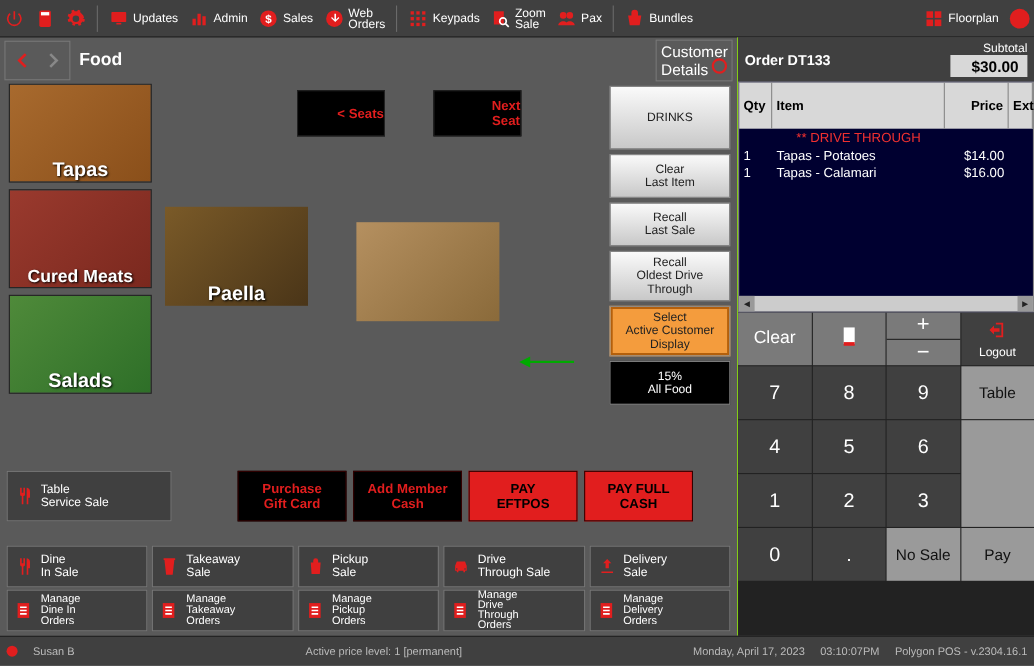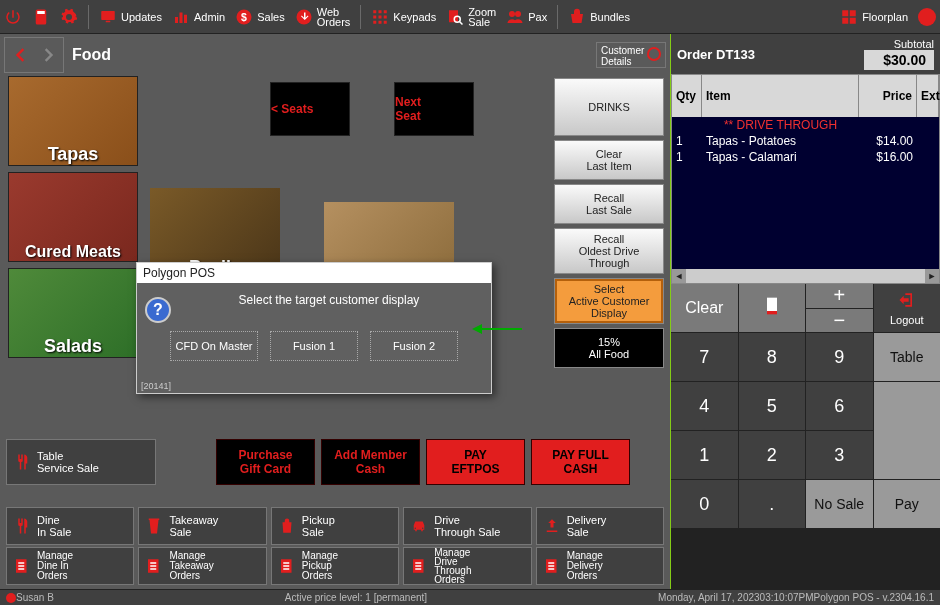--- a/index.html
+++ b/index.html
@@ -20,32 +20,32 @@
   .body { flex: 1; display: flex; min-height: 0; }
   .left-pane { flex: 1; position: relative; display: flex; flex-direction: column; min-width: 0; }
   .right-pane { width: 270px; background: #404040; border-left: 1px solid #84cc16; display: flex; flex-direction: column; }
 
   
   .head-strip { height: 42px; display: flex; align-items: center; gap: 8px; padding: 2px 4px; }
   .nav-arrows { width: 60px; height: 36px; border: 1px solid #777; display: flex; }
   .nav-arrow { flex: 1; display: flex; align-items: center; justify-content: center; }
   .nav-arrow svg { width: 20px; height: 20px; }
   .cat-title { font-size: 16px; font-weight: bold; flex: 1; }
-  .cust-details { border: 1px solid #777; width: 70px; height: 26px; padding: 2px 4px; font-size: 10px; position: relative; margin-left: 140px; }
+  .cust-details { border: 1px solid #777; width: 70px; height: 38px; padding: 2px 4px; font-size: 14px; position: relative; margin-left: 140px; }
   .cust-details .dot { position: absolute; right: 4px; bottom: 6px; width: 14px; height: 14px; border: 2px solid #e11e1e; border-radius: 50%; }
 
   
   .grid-area { flex: 1; position: relative; padding: 2px 6px; overflow: hidden; }
 
   .food-col { position: absolute; left: 8px; top: 0; width: 130px; }
   .food-tile { width: 130px; height: 90px; margin-bottom: 6px; background: linear-gradient(135deg,#8a6040,#77502e); border: 1px solid #222; position: relative; display: flex; align-items: flex-end; justify-content: center; font-weight: bold; font-size: 18px; color: #fff; text-shadow: 1px 1px 2px #000; }
   .food-tile.green { background: linear-gradient(135deg,#4f8a3a,#2e6f28); }
   .food-tile.red   { background: linear-gradient(135deg,#9a3a2e,#7a281e); }
   .food-tile.orange{ background: linear-gradient(135deg,#a86a2e,#8a4f1a); }
-  .seat-btn { position: absolute; width: 80px; height: 54px; background: #000; color: #e11e1e; display: flex; align-items: center; justify-content: flex-start; font-size: 12px; font-weight: bold; border: 1px solid #222; text-align: center; cursor: pointer; }
+  .seat-btn { position: absolute; width: 80px; height: 42px; background: #000; color: #e11e1e; display: flex; align-items: center; justify-content: flex-end; font-size: 12px; font-weight: bold; border: 1px solid #222; text-align: center; cursor: pointer; }
   .paella-tile { position: absolute; left: 150px; top: 112px; width: 130px; height: 90px; background: linear-gradient(135deg,#7a5a28,#4a3518); display:flex;align-items:flex-end;justify-content:center;font-weight:bold;font-size:18px;text-shadow:1px 1px 2px #000;}
   .churro-tile { position: absolute; left: 324px; top: 126px; width: 130px; height: 90px; background: linear-gradient(135deg,#b59060,#8a6a3a); }
 
   .drink-col { position: absolute; right: 6px; top: 2px; width: 110px; display:flex;flex-direction:column;gap:4px; }
   .drink-btn { width:110px; height:52px; background: linear-gradient(#fafafa,#c8c8c8); color:#222; display:flex;align-items:center;justify-content:center;text-align:center;font-size:11px;border:1px solid #888;cursor:pointer; padding: 2px; }
   .drink-btn.sel { background:#f49c3d; color:#222; box-shadow: inset 0 0 0 2px #b4600c; }
   .drink-top { height: 58px; }
 
   .bottom-funcs { position:absolute; left:6px; right:6px; bottom:0; height:200px; }
   .promo-row { position:absolute; left:210px; top:50px; display:flex; gap:6px; }
@@ -78,21 +78,21 @@
   .keypad-area { flex:1; display:grid; grid-template-columns: repeat(4, 1fr); grid-auto-rows: 48px; gap:1px; background:#222; }
   .kp { background:#404040; display:flex;align-items:center;justify-content:center;font-size:18px;color:#fff;cursor:pointer; }
   .kp.light { background:#9a9a9a; color:#111; font-size: 14px; }
   .kp.clear { background:#7a7a7a; font-size: 16px; }
   .kp .plus-minus { display:flex; flex-direction: column; width:100%; height:100%; }
   .kp .pm { flex:1; display:flex; align-items:center; justify-content:center; border-bottom:1px solid #222; font-size:20px; }
   .kp .pm:last-child { border-bottom:none; }
   .kp.logout { flex-direction: column; font-size: 11px; gap: 2px; }
 
   
-  .status { height: 16px; background:#404040; display:flex; align-items:center; font-size:10px; color:#bbb; padding:0 6px; gap:0; border-top:1px solid #222;}
+  .status { height: 27px; background:#404040; display:flex; align-items:center; font-size:10px; color:#bbb; padding:0 6px; gap:14px; border-top:1px solid #222;}
   .status .redball { width:10px;height:10px;border-radius:50%;background:#e11e1e; }
 
   
   .dialog { position:absolute; left:136px; top:262px; width:356px; background:#606060; border:1px solid #ccc; box-shadow: 3px 3px 8px rgba(0,0,0,.5); z-index: 50; }
   .dialog-titlebar { background:#fff;color:#222;font-size:12px;padding:3px 6px; }
   .dialog-body { padding:10px 12px 6px 12px; position: relative; min-height: 110px; }
   .dialog-body .qicon { position:absolute; left:8px; top:14px; width:26px;height:26px;border-radius:50%;background:#3a6ad0;color:#fff;border:2px solid #ccc;display:flex;align-items:center;justify-content:center;font-weight:bold; }
   .dialog-msg { text-align:center; font-size:12px; margin-bottom: 24px; margin-left: 30px; }
   .dialog-btns { display:flex; gap:12px; justify-content:center; }
   .dlg-btn { width: 88px; height: 30px; border:1px dotted #aaa; display:flex;align-items:center;justify-content:center;font-size:11px;cursor:pointer;}
@@ -571,39 +571,20 @@
 
   <div class="status">
     <span class="redball"></span>
     <span>Susan B</span>
     <span style="flex:1;text-align:center;">Active price level: 1 [permanent]</span>
     <span>Monday, April 17, 2023</span>
     <span>03:10:07PM</span>
     <span>Polygon POS - v.2304.16.1</span>
   </div>
 
-  <div class="dialog">
-    <div class="dialog-titlebar">Polygon POS</div>
-    <div class="dialog-body">
-      <div class="qicon">?</div>
-      <div class="dialog-msg">Select the target customer display</div>
-      <div class="dialog-btns">
-        <div class="dlg-btn">
-            <span>CFD On Master</span>
-          </div>
-        <div class="dlg-btn">
-            <span>Fusion 1</span>
-          </div>
-        <div class="dlg-btn">
-            <span>Fusion 2</span>
-          </div>
-      </div>
-      <div class="dlg-id">[20141]</div>
-    </div>
-  </div>
 
   <div class="arrow-marker">
     <svg viewBox="0 0 50 14">
         <line x1="50" y1="7" x2="8" y2="7" stroke="#0a0" stroke-width="2"></line>
         <polygon points="0,7 10,2 10,12" fill="#0a0"></polygon>
       </svg>
   </div>
 
 </div>
 

